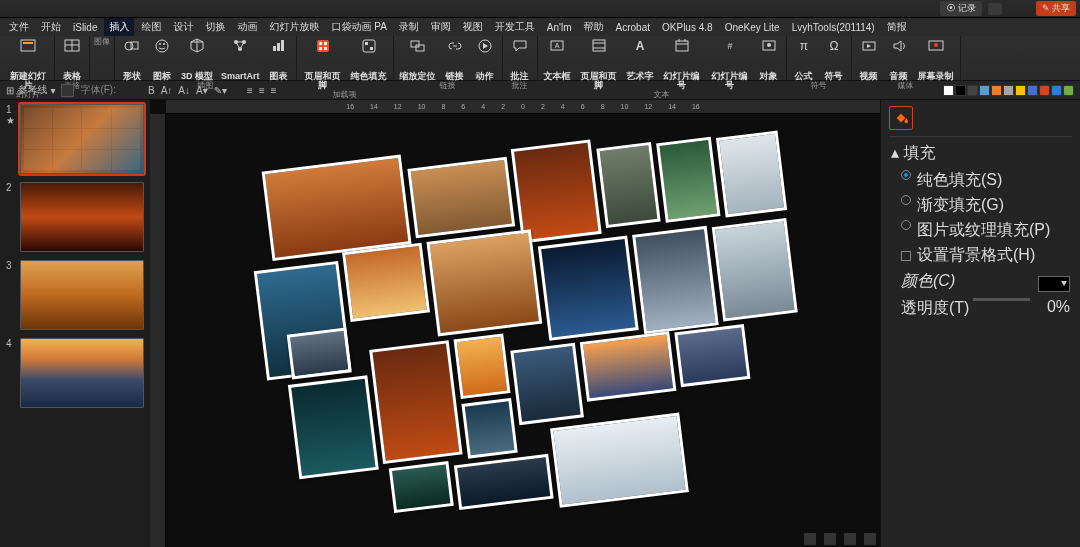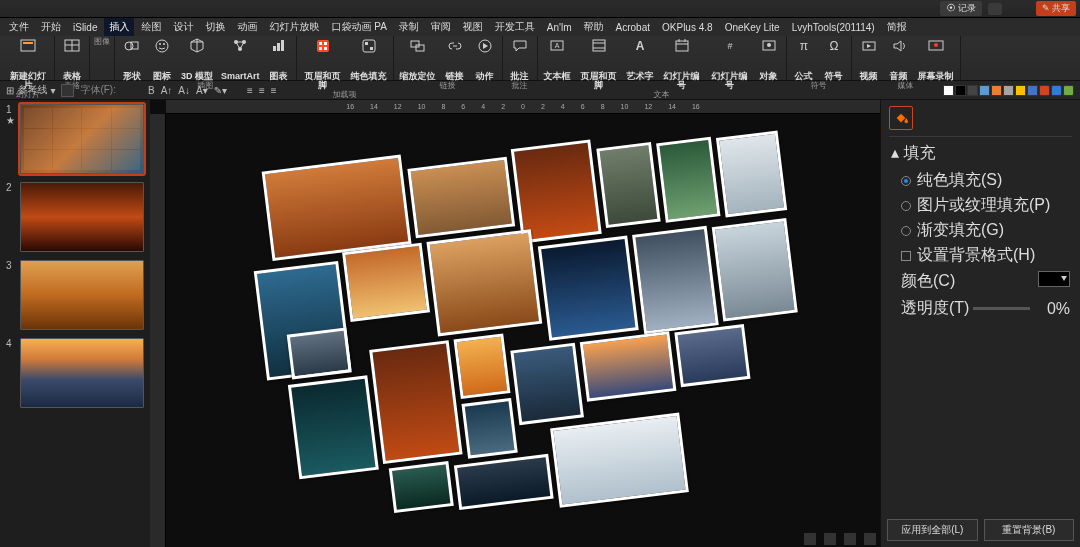--- a/index.html
+++ b/index.html
@@ -49,28 +49,28 @@
   .tile { position:absolute; border:3px solid #fff; box-shadow:0 1px 3px rgba(0,0,0,0.6); }
   .controls { position:absolute; right:4px; bottom:2px; display:flex; gap:8px; align-items:center; color:#aaa; font-size:9px;}
   .controls .ic { width:12px; height:12px; background:#333;}
 
   .panel { width:200px; background:#242424; border-left:1px solid #111; display:flex; flex-direction:column; }
   .panel-header { padding:4px 8px; display:flex; justify-content:space-between; font-size:11px; color:#eee;}
   .panel-header .x { cursor:pointer;}
   .panel .tool-icon { width:24px; height:24px; margin:6px 8px 2px; border:1px solid var(--accent); display:flex; align-items:center; justify-content:center; border-radius:2px;}
   .panel .sec { padding:2px 10px; font-size:16px; color:#ddd;}
   .panel .sec .hd { cursor:pointer; margin:4px 0;}
-  .panel .radio { display:flex; align-items:center; gap:6px; padding:2px 0 2px 10px; cursor:pointer;}
+  .panel .radio { display:flex; gap:6px; padding:2px 0 2px 10px; cursor:pointer;}
   .panel .radio .r { width:10px; height:10px; border:1px solid #888; border-radius:50%; display:inline-block; position:relative;}
   .panel .radio.sel .r::after { content:""; position:absolute; inset:2px; background:#1a8cff; border-radius:50%;}
   .panel .check { display:flex; align-items:center; gap:6px; padding:2px 0 2px 10px; cursor:pointer;}
   .panel .check .c { width:10px; height:10px; border:1px solid #888;}
-  .panel .prop { display:flex; align-items:flex-start; justify-content:space-between; padding:3px 0 3px 10px;}
+  .panel .prop { display:flex; align-items:flex-end; justify-content:space-between; padding:3px 0 3px 10px;font-style:italic;}
   .panel .color-chip { width:32px; height:16px; background:#000; border:1px solid #666; display:flex;align-items:center;justify-content:flex-end;padding-right:2px;}
-  .panel .slider { display:flex; align-items:center; gap:4px; padding:3px 0 3px 10px;}
+  .panel .slider { display:flex; gap:4px; padding:3px 0 3px 10px;}
   .panel .slider .track { flex:1; height:3px; background:#555; position:relative;}
   .panel .slider .val { width:36px; text-align:right;}
   .panel .footer-btns { margin-top:auto; padding:6px; display:flex; gap:6px;}
   .panel .footer-btns button { flex:1; background:#2b2b2b; border:1px solid #555; color:#ddd; font-size:10px; padding:3px 0; cursor:pointer;}
 
   .photo { background:#888; }
 </style>
 </head>
 <body>
 
@@ -457,44 +457,40 @@
     <div style="border-top:1px solid #3a3a3a; margin:4px 8px 0"></div>
     <div class="sec">
       <div class="hd">▴ <span>填充</span></div>
       <div id="fillOptions">
           <div class="radio sel">
             <span class="r"></span>
             <span>纯色填充(S)</span>
           </div>
           <div class="radio">
             <span class="r"></span>
-            <span>图片或纹理填充(P)</span>
+            <span>渐变填充(G)</span>
           </div>
           <div class="radio">
             <span class="r"></span>
-            <span>渐变填充(G)</span>
+            <span>图片或纹理填充(P)</span>
           </div>
         </div>
       <div class="check">
           <span class="c"></span>
           <span>设置背景格式(H)</span>
         </div>
       <div class="prop">
         <span>颜色(C)</span>
         <span class="color-chip">
             <svg width="6" height="6">
               <path d="M0 0 L6 0 L3 5 Z" fill="#ccc"></path>
             </svg>
           </span>
       </div>
       <div class="slider">
         <span>透明度(T)</span>
         <div class="track"></div>
         <span class="val">0%</span>
       </div>
     </div>
-    <div class="footer-btns">
-      <button>应用到全部(L)</button>
-      <button>重置背景(B)</button>
-    </div>
   </div>
 
 </div>
 
 </body></html>

